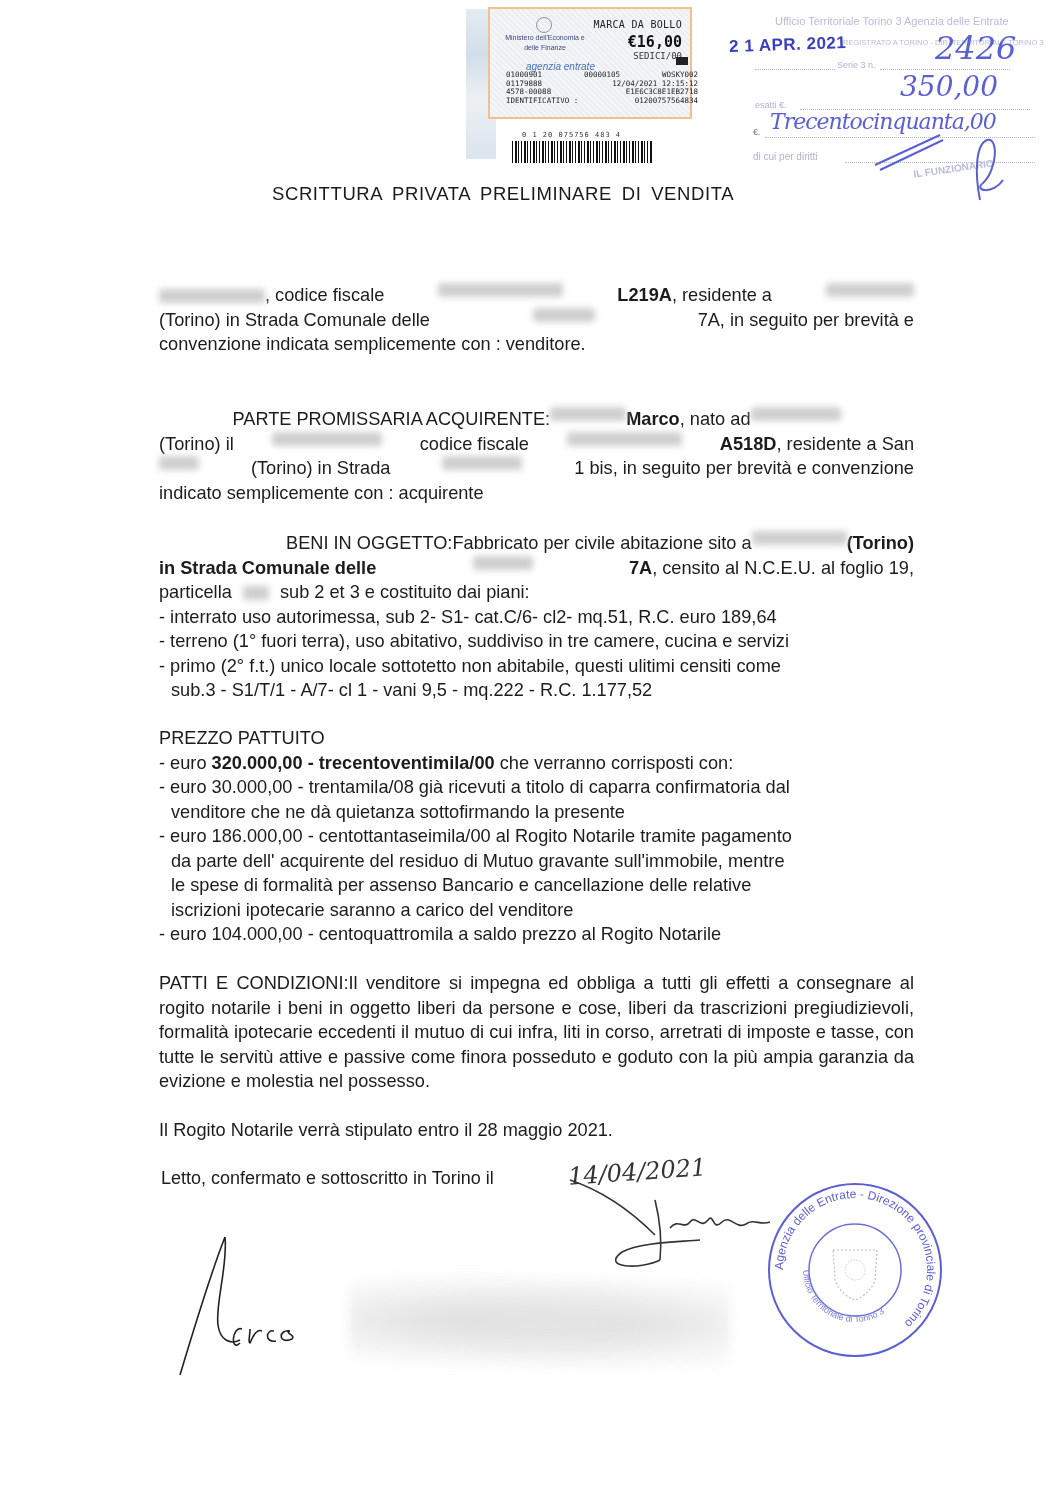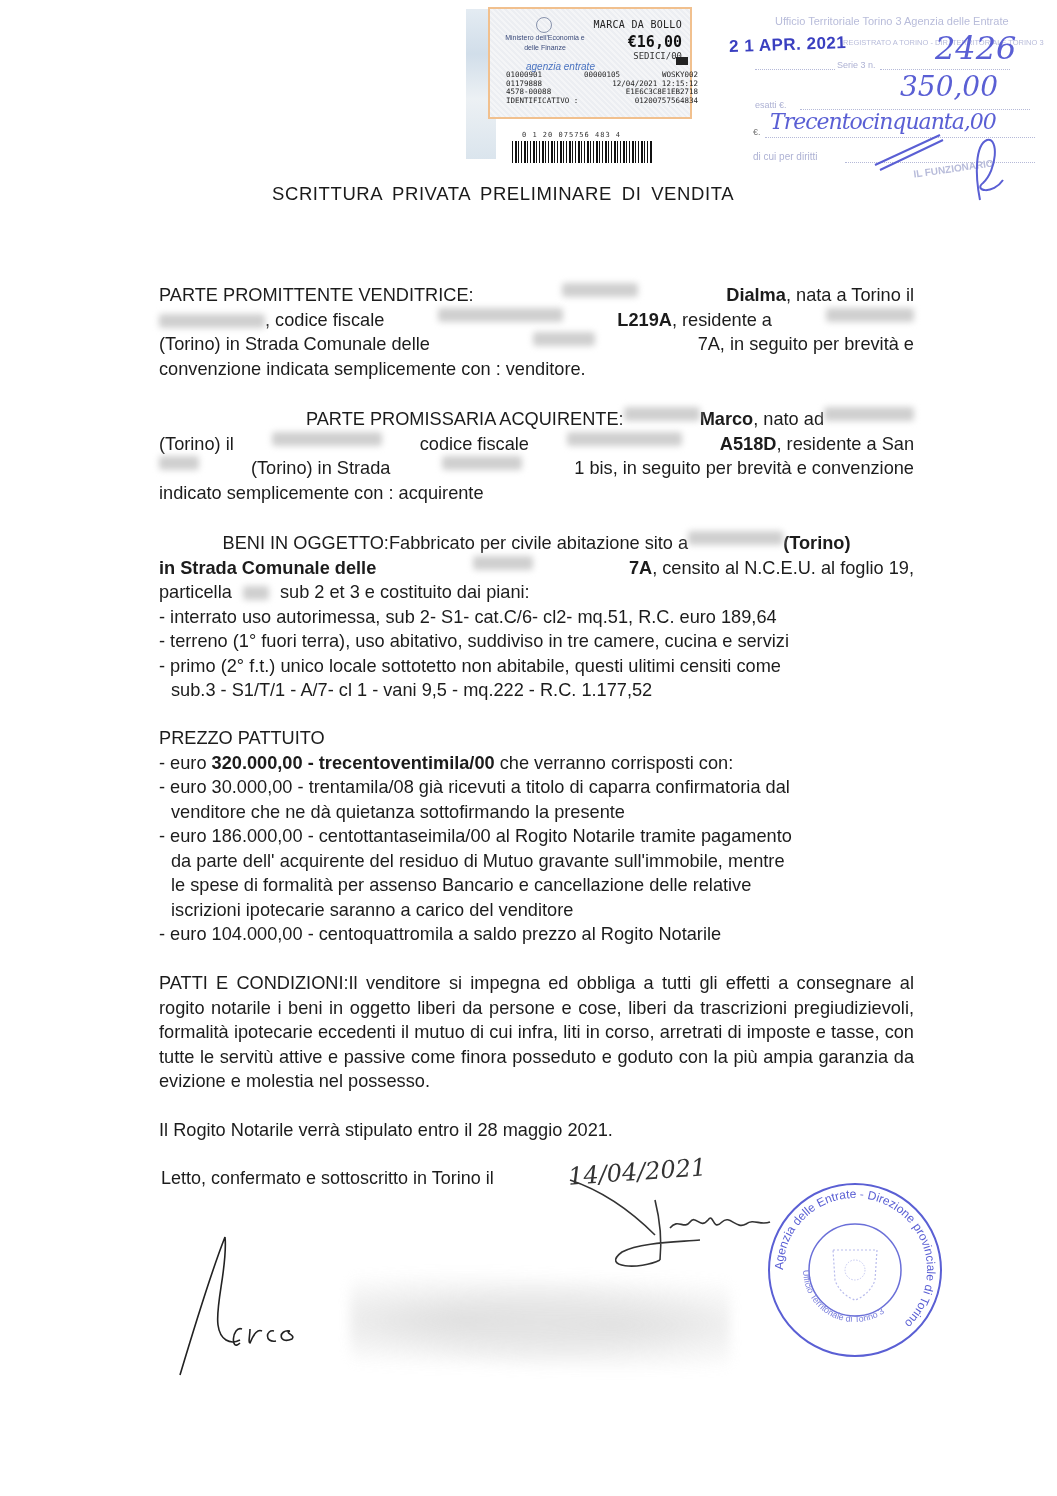--- a/index.html
+++ b/index.html
@@ -128,40 +128,35 @@
     <svg class="sig-svg" style="left:0; top:0;" width="330" height="200">
       <path d="M150 160 L215 130 M155 165 L218 135" stroke="#5a5fd4" stroke-width="2" fill="none"></path>
       <path d="M255 195 C250 170, 250 140, 262 135 C274 132, 272 165, 258 178 C248 186, 268 190, 278 175" stroke="#5a5fd4" stroke-width="2" fill="none"></path>
     </svg>
   </div>
 
   <div class="doc-title">SCRITTURA PRIVATA PRELIMINARE DI VENDITA</div>
 
   <div class="para" style="top:283px;">
     <div style="display:flex; justify-content:space-between;">
-      <span>PARTE PROMITTENTE VENDITRICE:</span>
-      <span class="blur" style="width:76px;"></span>
-      <span><span class="bold">Dialma</span><span>, nata a Torino il</span></span>
-    </div>
-    <div style="display:flex; justify-content:space-between;">
       <span><span class="blur" style="width:106px;"></span><span>, codice fiscale</span></span>
       <span class="blur" style="width:125px;"></span>
       <span><span class="bold">L219A</span><span>, residente a</span></span>
       <span class="blur" style="width:88px;"></span>
     </div>
     <div style="display:flex; justify-content:space-between;">
       <span>(Torino) in Strada Comunale delle</span>
       <span class="blur" style="width:62px;"></span>
       <span>7A, in seguito per brevità e</span>
     </div>
     <div>convenzione indicata semplicemente con : venditore.</div>
   </div>
 
   <div class="para" style="top:407px;">
-    <div style="display:flex; justify-content:flex-end;">
+    <div style="display:flex; justify-content:center;">
       <span>PARTE PROMISSARIA ACQUIRENTE:</span>
       <span class="blur" style="width:76px;"></span>
       <span><span class="bold">Marco</span><span>, nato ad</span></span>
       <span class="blur" style="width:90px;"></span>
     </div>
     <div style="display:flex; justify-content:space-between;">
       <span>(Torino) il</span>
       <span class="blur" style="width:110px;"></span>
       <span>codice fiscale</span>
       <span class="blur" style="width:115px;"></span>
@@ -170,21 +165,21 @@
     <div style="display:flex; justify-content:space-between;">
       <span class="blur" style="width:40px;"></span>
       <span>(Torino) in Strada</span>
       <span class="blur" style="width:80px;"></span>
       <span>1 bis, in seguito per brevità e convenzione</span>
     </div>
     <div>indicato semplicemente con : acquirente</div>
   </div>
 
   <div class="para" style="top:531px;">
-    <div style="display:flex; justify-content:center;">
+    <div style="display:flex; justify-content:flex-end;">
       <span><span>BENI IN OGGETTO:</span><span>Fabbricato per civile abitazione sito a</span></span>
       <span class="blur" style="width:95px;"></span>
       <span class="bold">(Torino)</span>
     </div>
     <div style="display:flex; justify-content:space-between;">
       <span class="bold">in Strada Comunale delle</span>
       <span class="blur" style="width:60px;"></span>
       <span><span class="bold">7A</span><span>, censito al N.C.E.U. al foglio 19,</span></span>
     </div>
     <div>

